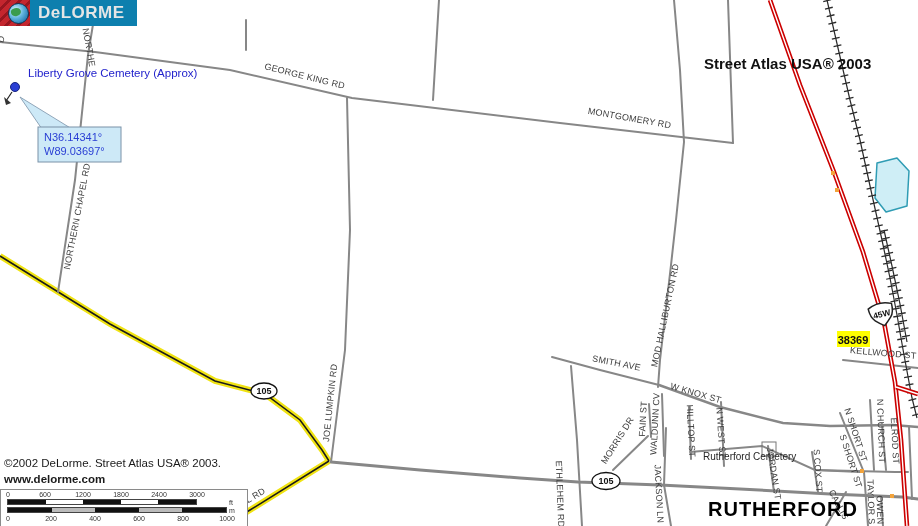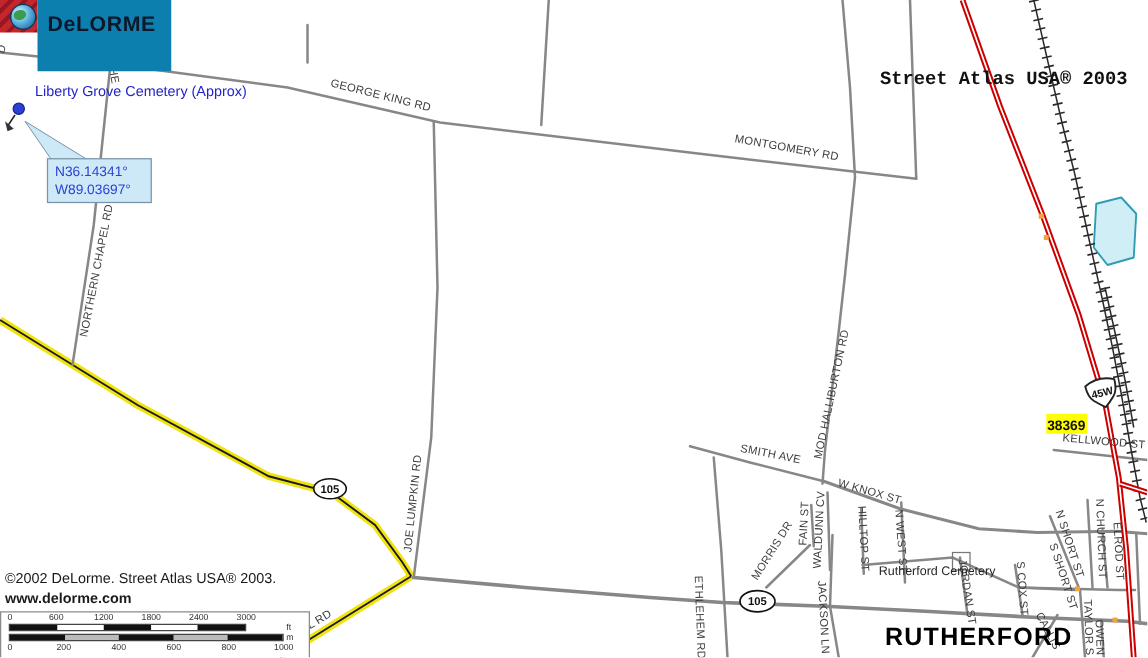--- a/index.html
+++ b/index.html
@@ -8,31 +8,31 @@
   #map-svg{position:absolute;left:0;top:0;}
   svg text{font-family:"Liberation Sans",sans-serif;}
   .rl{font-size:9px;fill:#3d3d3d;letter-spacing:.2px;}
   .poi{font-size:10px;fill:#262626;}
   .city{font-size:20px;font-weight:bold;fill:#000;letter-spacing:1px;}
   .blue-label{font-size:11.5px;fill:#2323cc;}
   .coord{font-size:11px;fill:#2a3fd4;}
   .oval-txt{font-size:9px;font-weight:bold;fill:#111;}
   .shield-txt{font-size:8.5px;font-weight:bold;fill:#111;}
   .flag-txt{font-size:11px;font-weight:bold;fill:#111;}
-  .hdr{position:absolute;left:704px;top:55px;font-size:15px;font-weight:bold;color:#111;font-family:Liberation Mono, monospace;}
+  .hdr{position:absolute;left:704px;top:55px;font-size:15px;font-weight:bold;color:#111;}
   
   .logo{position:absolute;left:0;top:0;display:flex;height:26px;}
   .logo-red{width:30px;height:26px;background:repeating-linear-gradient(135deg,#c4262e 0 5px,#97161f 5px 8px);position:relative;}
   .globe{position:absolute;left:8px;top:3px;width:19px;height:19px;border-radius:50%;
          background:radial-gradient(circle at 35% 35%,#cdeef9 8%,#5db2dd 45%,#1d6fa8 85%);
          border:1px solid #0a3a5a;overflow:hidden;z-index:2;}
   .globe:after{content:"";position:absolute;left:2px;top:4px;width:10px;height:8px;background:#3a9c4e;
          border-radius:45% 55% 50% 50%;transform:rotate(-18deg);}
-  .logo-blue{height:39px;background:#0d7fae;color:#0f172a;display:flex;align-items:center;
-         font-weight:bold;font-size:17px;letter-spacing:.5px;padding:0 12px 18px 8px;}
+  .logo-blue{height:26px;background:#0d7fae;color:#e5e5e5;display:flex;align-items:center;
+         font-weight:bold;font-size:17px;letter-spacing:.5px;padding:0 12px 0 8px;}
   
   .copy1{position:absolute;left:4px;top:457px;font-size:11.5px;font-weight:normal;color:#1a1a1a;}
   .copy2{position:absolute;left:4px;top:473px;font-size:11.5px;font-weight:bold;color:#1a1a1a;text-align:center;}
   
   .scalebox{position:absolute;left:0px;top:489px;width:246px;height:40px;background:#fff;border:1px solid #8a8a8a;}
   .ticksrow{position:absolute;height:8px;font-size:7px;color:#333;}
   .tick{position:absolute;transform:translateX(-50%);white-space:nowrap;}
   .bar{position:absolute;height:6px;border:1px solid #444;display:flex;box-sizing:border-box;}
   .bar span{height:100%;}
   .unit{position:absolute;font-size:7px;color:#333;}

